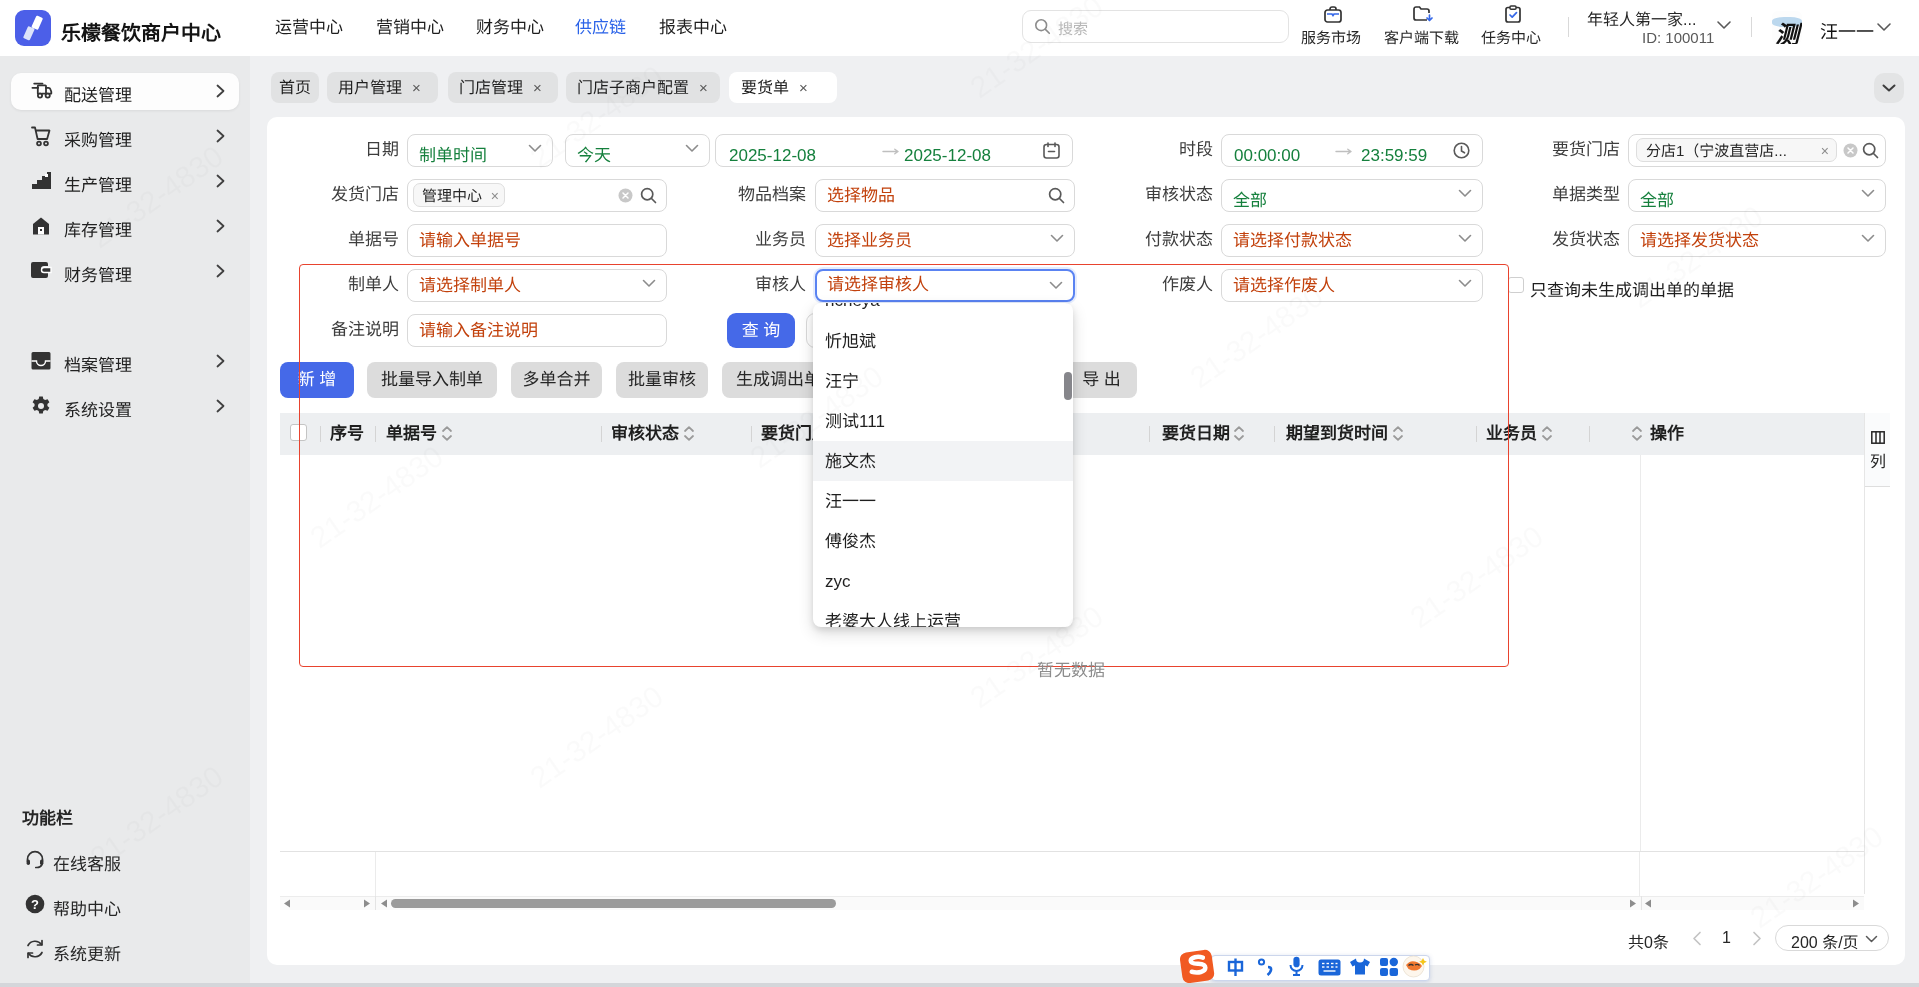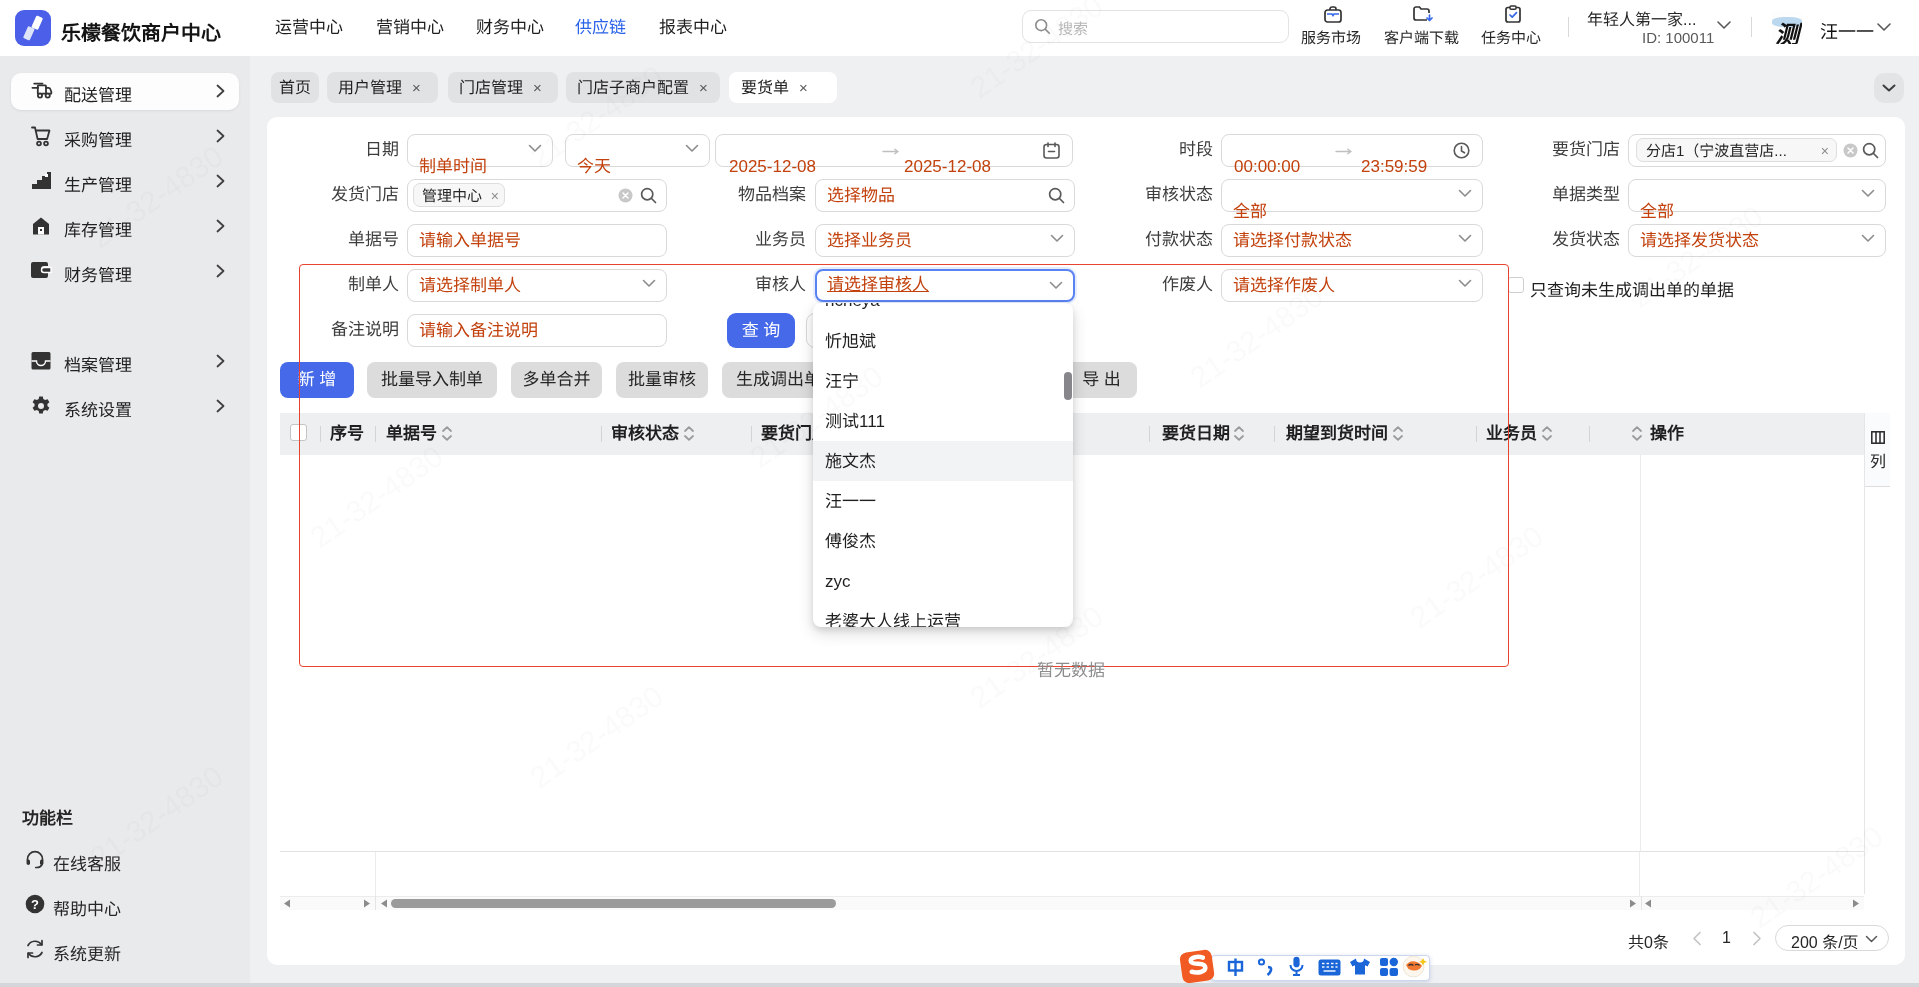--- a/index.html
+++ b/index.html
@@ -21,21 +21,21 @@
 .msel{background:#fdfdfd;border-radius:10px;box-shadow:0 1px 3px rgba(0,0,0,0.07);}
 
 #card{position:absolute;left:267px;top:117px;width:1638px;height:848px;background:#fff;border-radius:10px;}
 
 .tab{position:absolute;top:72px;height:31px;background:#e1e2e3;border-radius:8px;font-size:16px;color:#1f1f1f;line-height:31px;text-align:left;z-index:5;}
 .tab .x{color:#595959;font-size:15px;margin-left:10px;}
 
 .lbl{position:absolute;font-size:17px;color:#3d3d3d;height:32px;line-height:32px;text-align:right;z-index:3;}
 .inp{position:absolute;height:33px;border:1px solid #d9d9d9;border-radius:8px;background:#fff;font-size:17px;line-height:31px;z-index:3;}
 .inp .ph{color:#c2410c;position:absolute;left:11px;top:0;white-space:nowrap;}
-.inp .val{color:#c2410c;position:absolute;left:11px;top:16px;white-space:nowrap;text-align:center;}
+.inp .val{color:#15803d;position:absolute;left:11px;top:5px;white-space:nowrap;text-align:center;}
 .cdown{position:absolute;right:10px;top:9px;}
 .btn{position:absolute;height:36px;border-radius:8px;background:#dcdcdc;color:#262626;font-size:17px;text-align:center;line-height:36px;z-index:3;}
 .bluebtn{background:#4569e8;color:#fff;}
 
 #thead{position:absolute;left:280px;top:413px;width:1584px;height:42px;background:#edeff1;z-index:2;}
 .th{position:absolute;top:413px;height:42px;line-height:42px;font-size:17px;font-weight:700;color:#1f1f1f;white-space:nowrap;z-index:3;}
 .thsep{position:absolute;width:1px;height:16px;background:#d4d4d4;z-index:3;}
 
 .vline{position:absolute;width:1px;background:#e6e6e6;z-index:3;}
 .hline{position:absolute;height:1px;background:#e6e6e6;z-index:3;}
@@ -355,21 +355,21 @@
 
   <div class="lbl" style="left:299px;top:269px;width:100px;">制单人</div>
   <div class="inp" style="left:407px;top:269px;width:260px;">
       <span class="ph">请选择制单人</span>
     <svg class="cdown" width="14" height="9" viewBox="0 0 14 9">
         <path d="M1.5 1.5 l5.5 5.5 5.5-5.5" fill="none" stroke="#8c8c8c" stroke-width="1.6" stroke-linecap="round" stroke-linejoin="round"></path>
       </svg>
     </div>
   <div class="lbl" style="left:706px;top:269px;width:100px;">审核人</div>
   <div class="inp" style="left:815px;top:269px;width:260px;border:2px solid #5a83f2;box-shadow:0 0 0 2px rgba(90,131,242,0.15);">
-      <span class="ph" style="left:10px;line-height:28px;text-decoration:underline;">请选择审核人</span>
+      <span class="ph" style="left:10px;line-height:28px;">请选择审核人</span>
     <svg class="cdown" style="top:10px;" width="14" height="9" viewBox="0 0 14 9">
         <path d="M1.5 1.5 l5.5 5.5 5.5-5.5" fill="none" stroke="#8c8c8c" stroke-width="1.6" stroke-linecap="round" stroke-linejoin="round"></path>
       </svg>
     </div>
   <div class="lbl" style="left:1113px;top:269px;width:100px;">作废人</div>
   <div class="inp" style="left:1221px;top:269px;width:262px;">
       <span class="ph">请选择作废人</span>
     <svg class="cdown" width="14" height="9" viewBox="0 0 14 9">
         <path d="M1.5 1.5 l5.5 5.5 5.5-5.5" fill="none" stroke="#8c8c8c" stroke-width="1.6" stroke-linecap="round" stroke-linejoin="round"></path>
       </svg>

